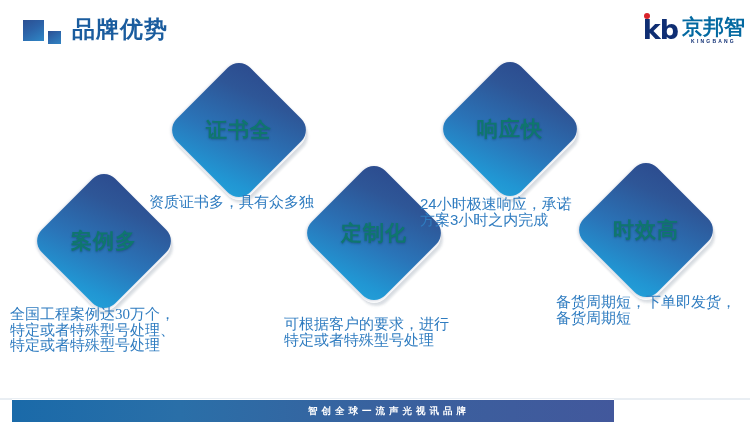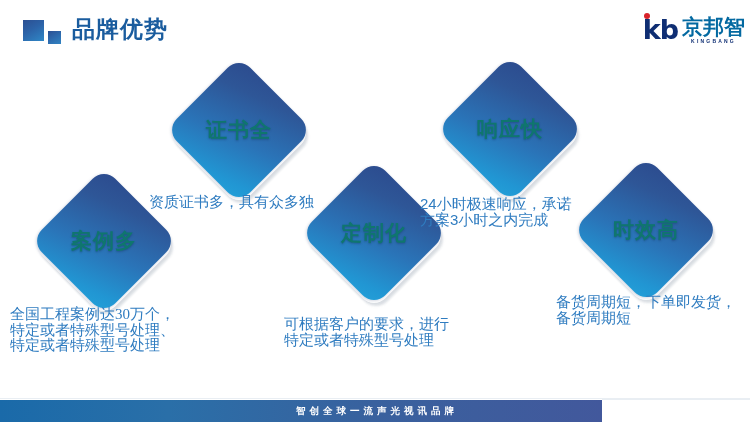--- a/index.html
+++ b/index.html
@@ -160,21 +160,21 @@
     font-size: 15px;
     line-height: 15.5px;
     text-align: left;
     white-space: nowrap;
     font-weight: normal;
   }
 
   
   .footer {
     position: absolute;
-    left: 0;
+    left: 12px;
     bottom: 0;
     width: 602px;
     height: 22px;
     background: linear-gradient(90deg, #1a6aa9 0%, #2a6fa8 28%, #39619e 62%, #42589c 100%);
     border-top: 1px solid #ffffff;
   }
   .footer-text {
     position: absolute;
     left: 0; top: 0;
     width: 750px;

